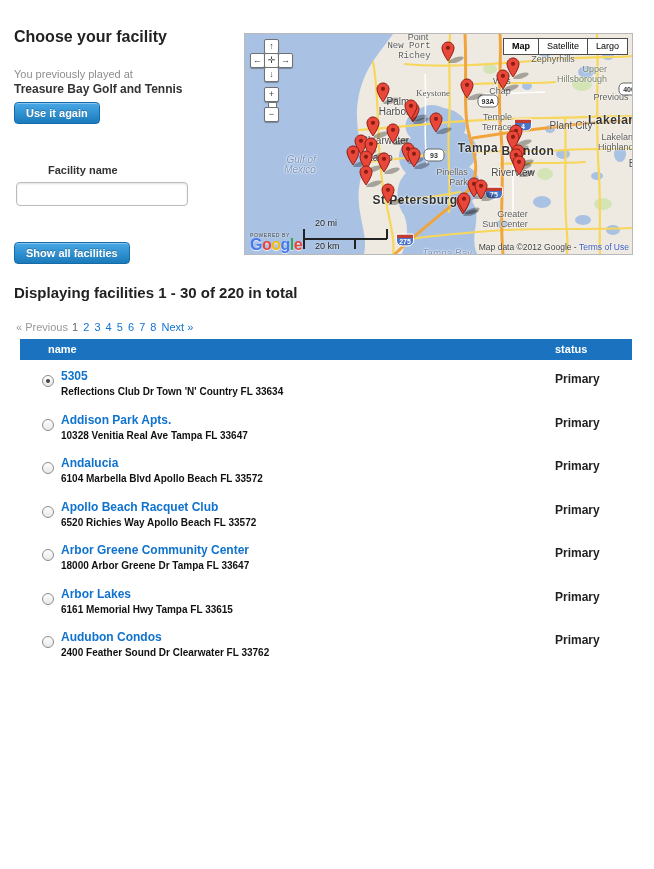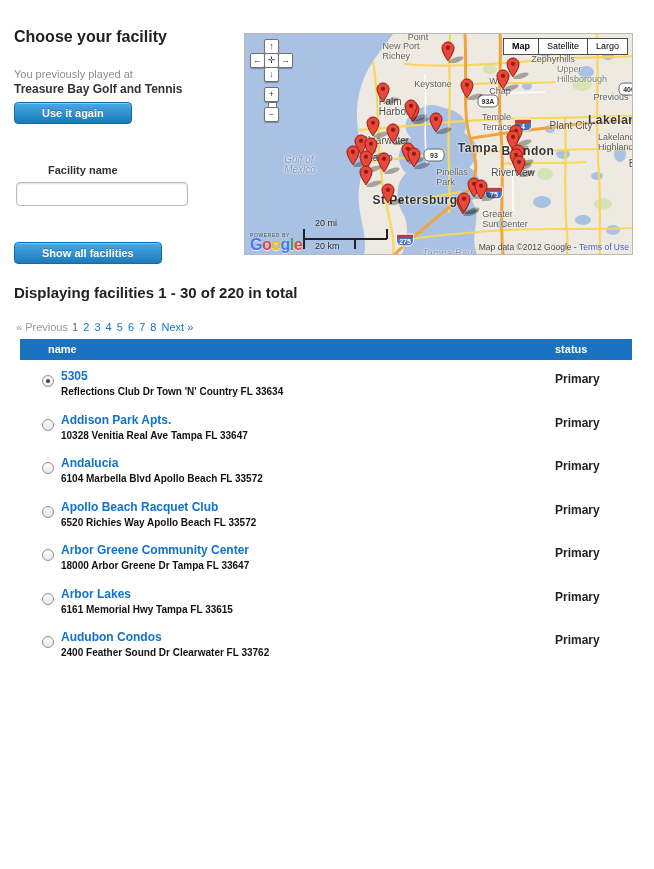--- a/index.html
+++ b/index.html
@@ -5,33 +5,33 @@
   html,body{margin:0;padding:0;background:#fff;}
   body{width:654px;height:869px;position:relative;overflow:hidden;
        font-family:"Liberation Sans", sans-serif; -webkit-font-smoothing:antialiased;}
   a{text-decoration:none;}
 
   
   .left-panel{position:absolute;left:14px;top:28px;width:222px;}
   .left-panel h1{margin:0 0 22px 0;font-size:16px;font-weight:bold;color:#222;}
   .prev-label{font-size:11px;color:#8d8d8d;margin-bottom:2px;}
   .prev-facility{font-size:12px;font-weight:bold;color:#333;margin-bottom:6px;}
-  .btn{display:inline-block;padding:4px 27px;font-size:11px;font-weight:bold;color:#fff;
+  .btn{display:inline-block;padding:4px 11px;font-size:11px;font-weight:bold;color:#fff;
        background:linear-gradient(#49a8e6,#1b7aba);border:1px solid #156ba8;border-radius:4px;
        text-shadow:0 -1px 0 rgba(0,0,0,.25);box-shadow:inset 0 1px 0 rgba(255,255,255,.35);cursor:pointer;}
   .facility-label{font-size:11px;font-weight:bold;color:#333;margin:40px 0 6px 6px;padding-left:28px;}
   .fac-input{width:158px;height:18px;border:1px solid #bbb;border-radius:4px;padding:2px 6px;
        box-shadow:inset 0 1px 2px rgba(0,0,0,.12);font-size:12px;margin-left:2px;}
   .show-all-wrap{margin-top:36px;}
 
   
   .map{position:absolute;left:244px;top:33px;width:387px;height:220px;overflow:hidden;
        background:#eeeae1;border:1px solid #b9b9b9;box-sizing:content-box;}
   .map svg.base{position:absolute;left:0;top:0;}
-  .mlabel{position:absolute;transform:translate(-50%,-50%);white-space:pre-line;text-align:left;
+  .mlabel{position:absolute;transform:translate(-50%,-50%);white-space:pre-line;text-align:right;
           color:#5a5a5a;font-size:9px;line-height:10px;text-shadow:0 0 2px #fff,0 0 2px #fff;pointer-events:none;padding-left:24px;}
   .mlabel.md{font-size:10px;color:#4a4a4a;}
   .mlabel.lg{font-size:12px;font-weight:bold;color:#333;letter-spacing:.5px;}
   .mlabel.water{font-style:italic;color:#7e95ba;font-size:10px;}
   .mlabel.area{color:#77806a;}
   .badge{position:absolute;transform:translate(-50%,-50%);font-size:7px;font-weight:bold;
          display:flex;align-items:center;justify-content:center;}
   .badge.state{width:19px;height:11px;background:#fff;border:1px solid #666;border-radius:5px;color:#333;}
   .badge.inter{width:18px;height:13px;color:#fff;border-radius:2px 2px 6px 6px;border:1px solid #fff;
          background:linear-gradient(#c23c31 0 3.5px,#4a74c9 3.5px);padding-top:1px;box-sizing:border-box;}
@@ -140,23 +140,23 @@
 
     <g stroke="#f2a43c" stroke-width="3" fill="none" stroke-linecap="round">
       <path d="M150,220 C165,205 190,185 218,162 C238,145 230,120 224,100 C218,78 222,40 220,0"></path>
       <path d="M258,220 C254,180 260,140 256,100 C252,60 257,25 255,0"></path>
       <path d="M228,104 C262,98 300,94 335,90 C355,88 372,88 387,86"></path>
     </g>
   </svg>
 
   <div>
       <div class="mlabel sm" style="left: 161px; top: 3px;">Point</div>
-      <div class="mlabel sm" style="left: 144px; top: 17px;">New Port
+      <div class="mlabel sm" style="left: 152px; top: 17px; font-family: Liberation Mono, monospace;">New Port
 Richey</div>
-      <div class="mlabel sm" style="left: 176px; top: 50px;">Keystone</div>
+      <div class="mlabel sm" style="left: 176px; top: 59px; font-family: Liberation Serif, serif;">Keystone</div>
       <div class="mlabel sm" style="left: 296px; top: 25px;">Zephyrhills</div>
       <div class="mlabel area" style="left: 325px; top: 40px;">Upper
 Hillsborough</div>
       <div class="mlabel sm" style="left: 243px; top: 52px;">Wes
 Chap</div>
       <div class="mlabel sm" style="left: 354px; top: 63px;">Previous</div>
       <div class="mlabel lg" style="left: 359px; top: 86px;">Lakeland</div>
       <div class="mlabel sm" style="left: 240px; top: 88px;">Temple
 Terrace</div>
       <div class="mlabel md" style="left: 314px; top: 92px;">Plant City</div>

